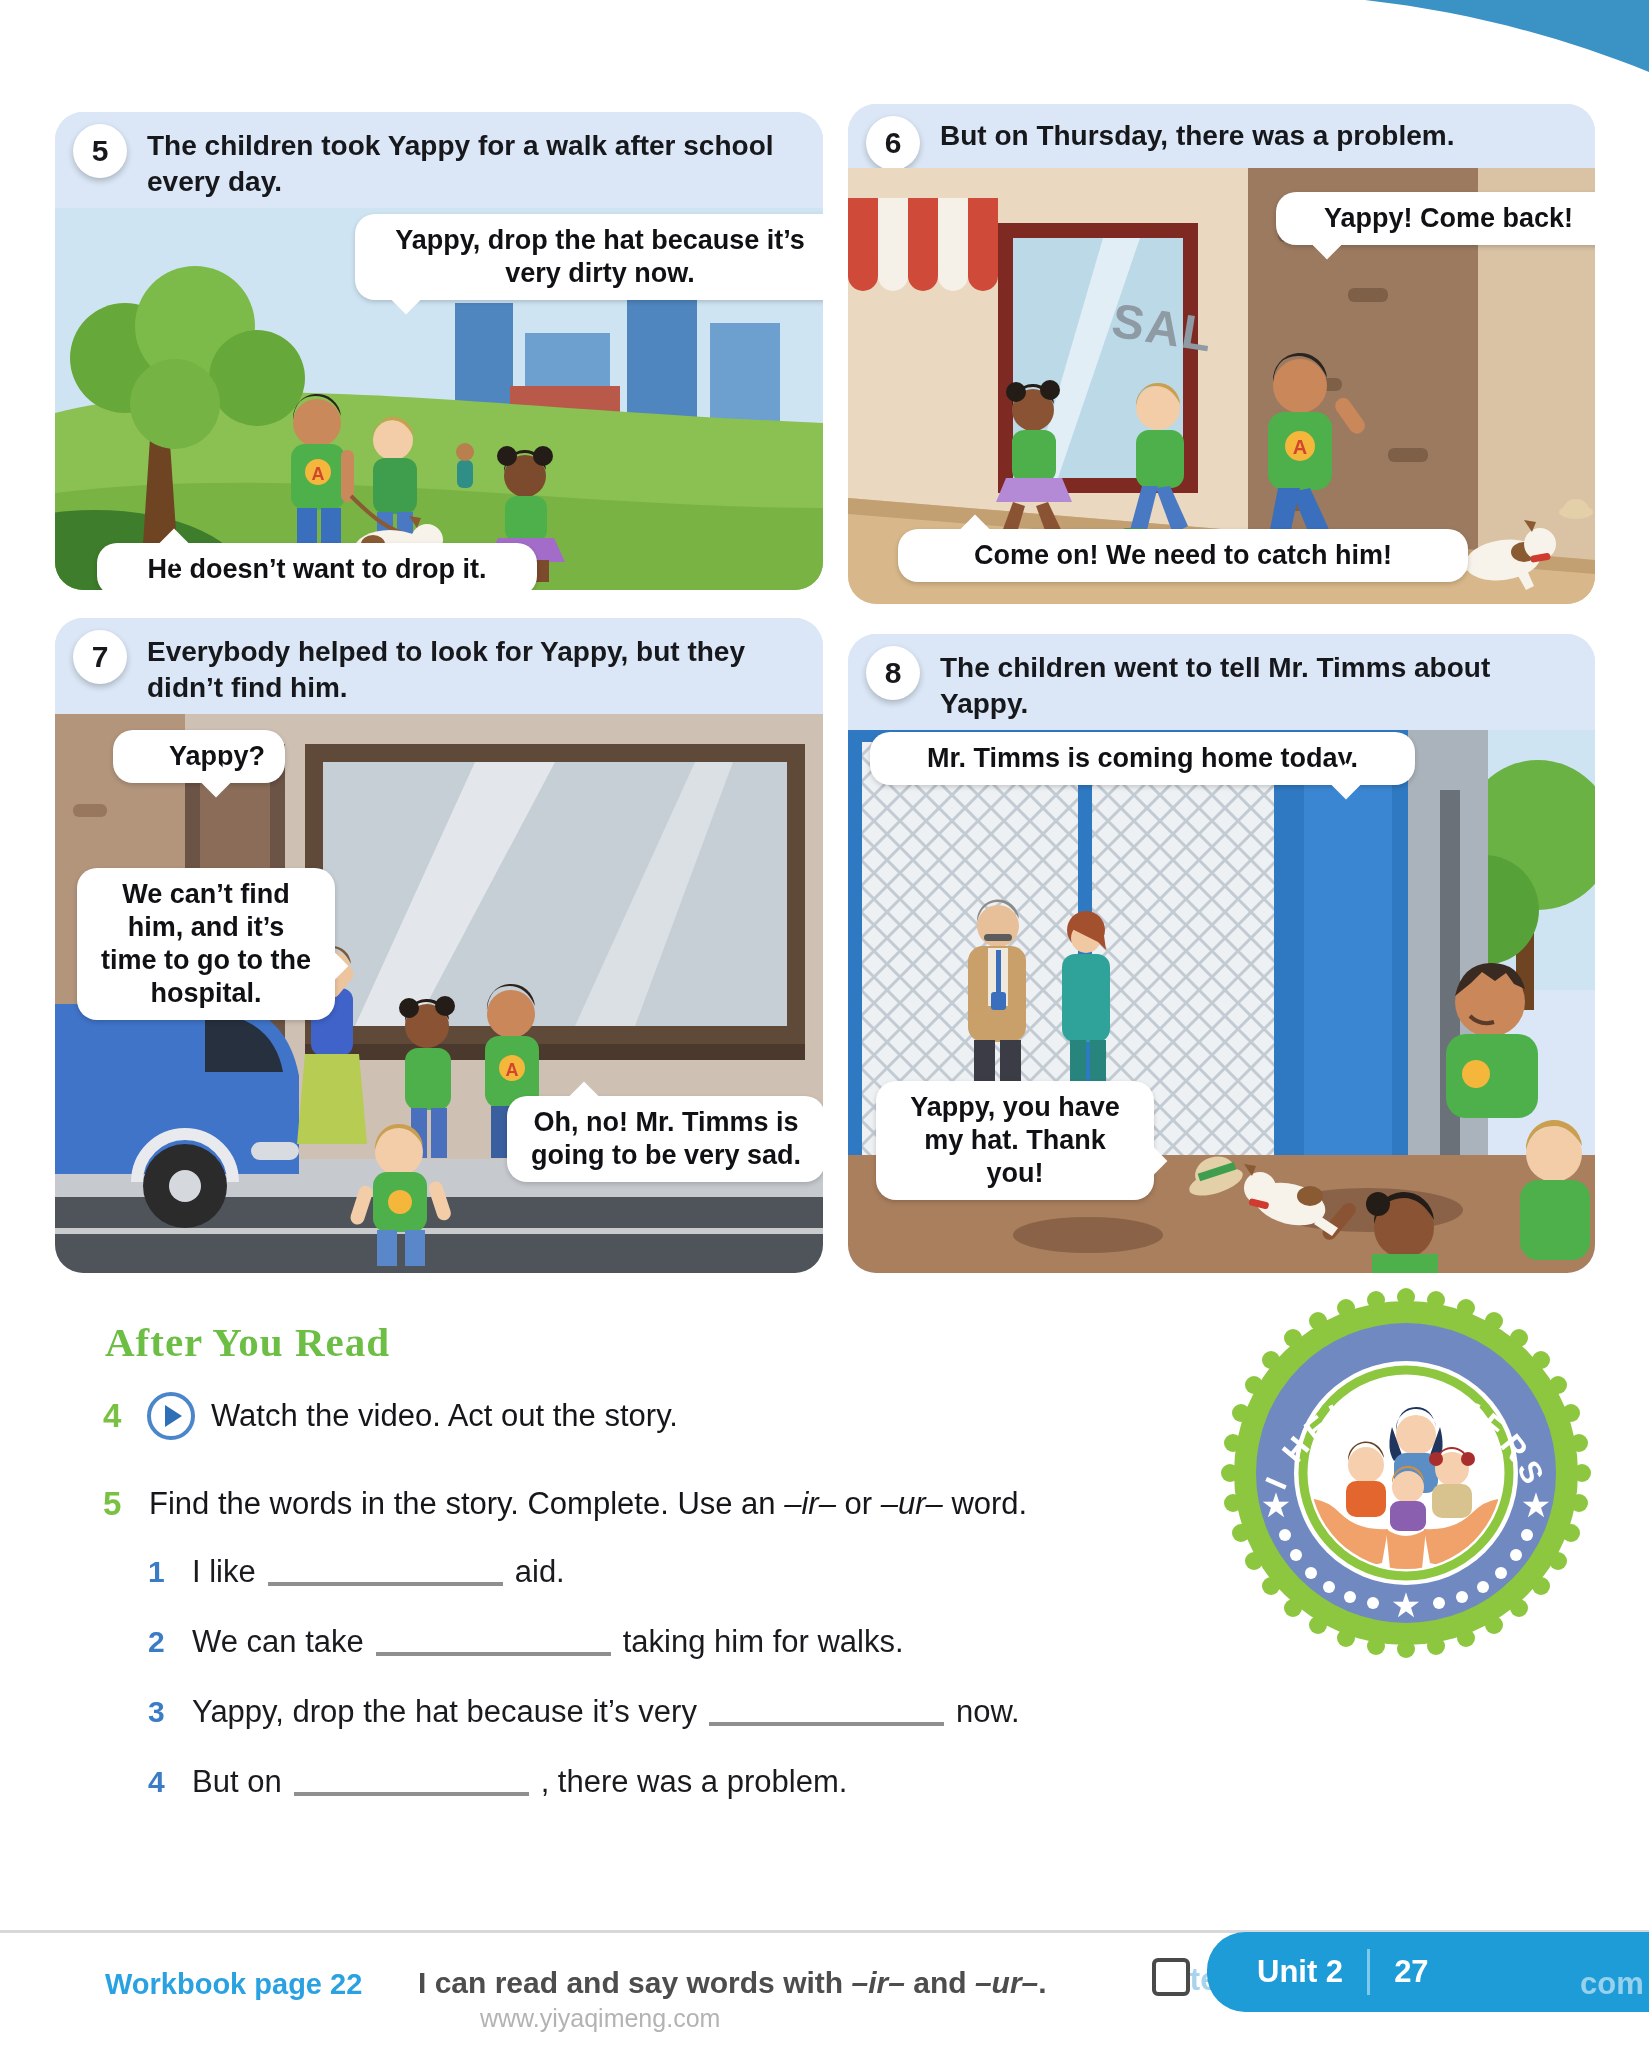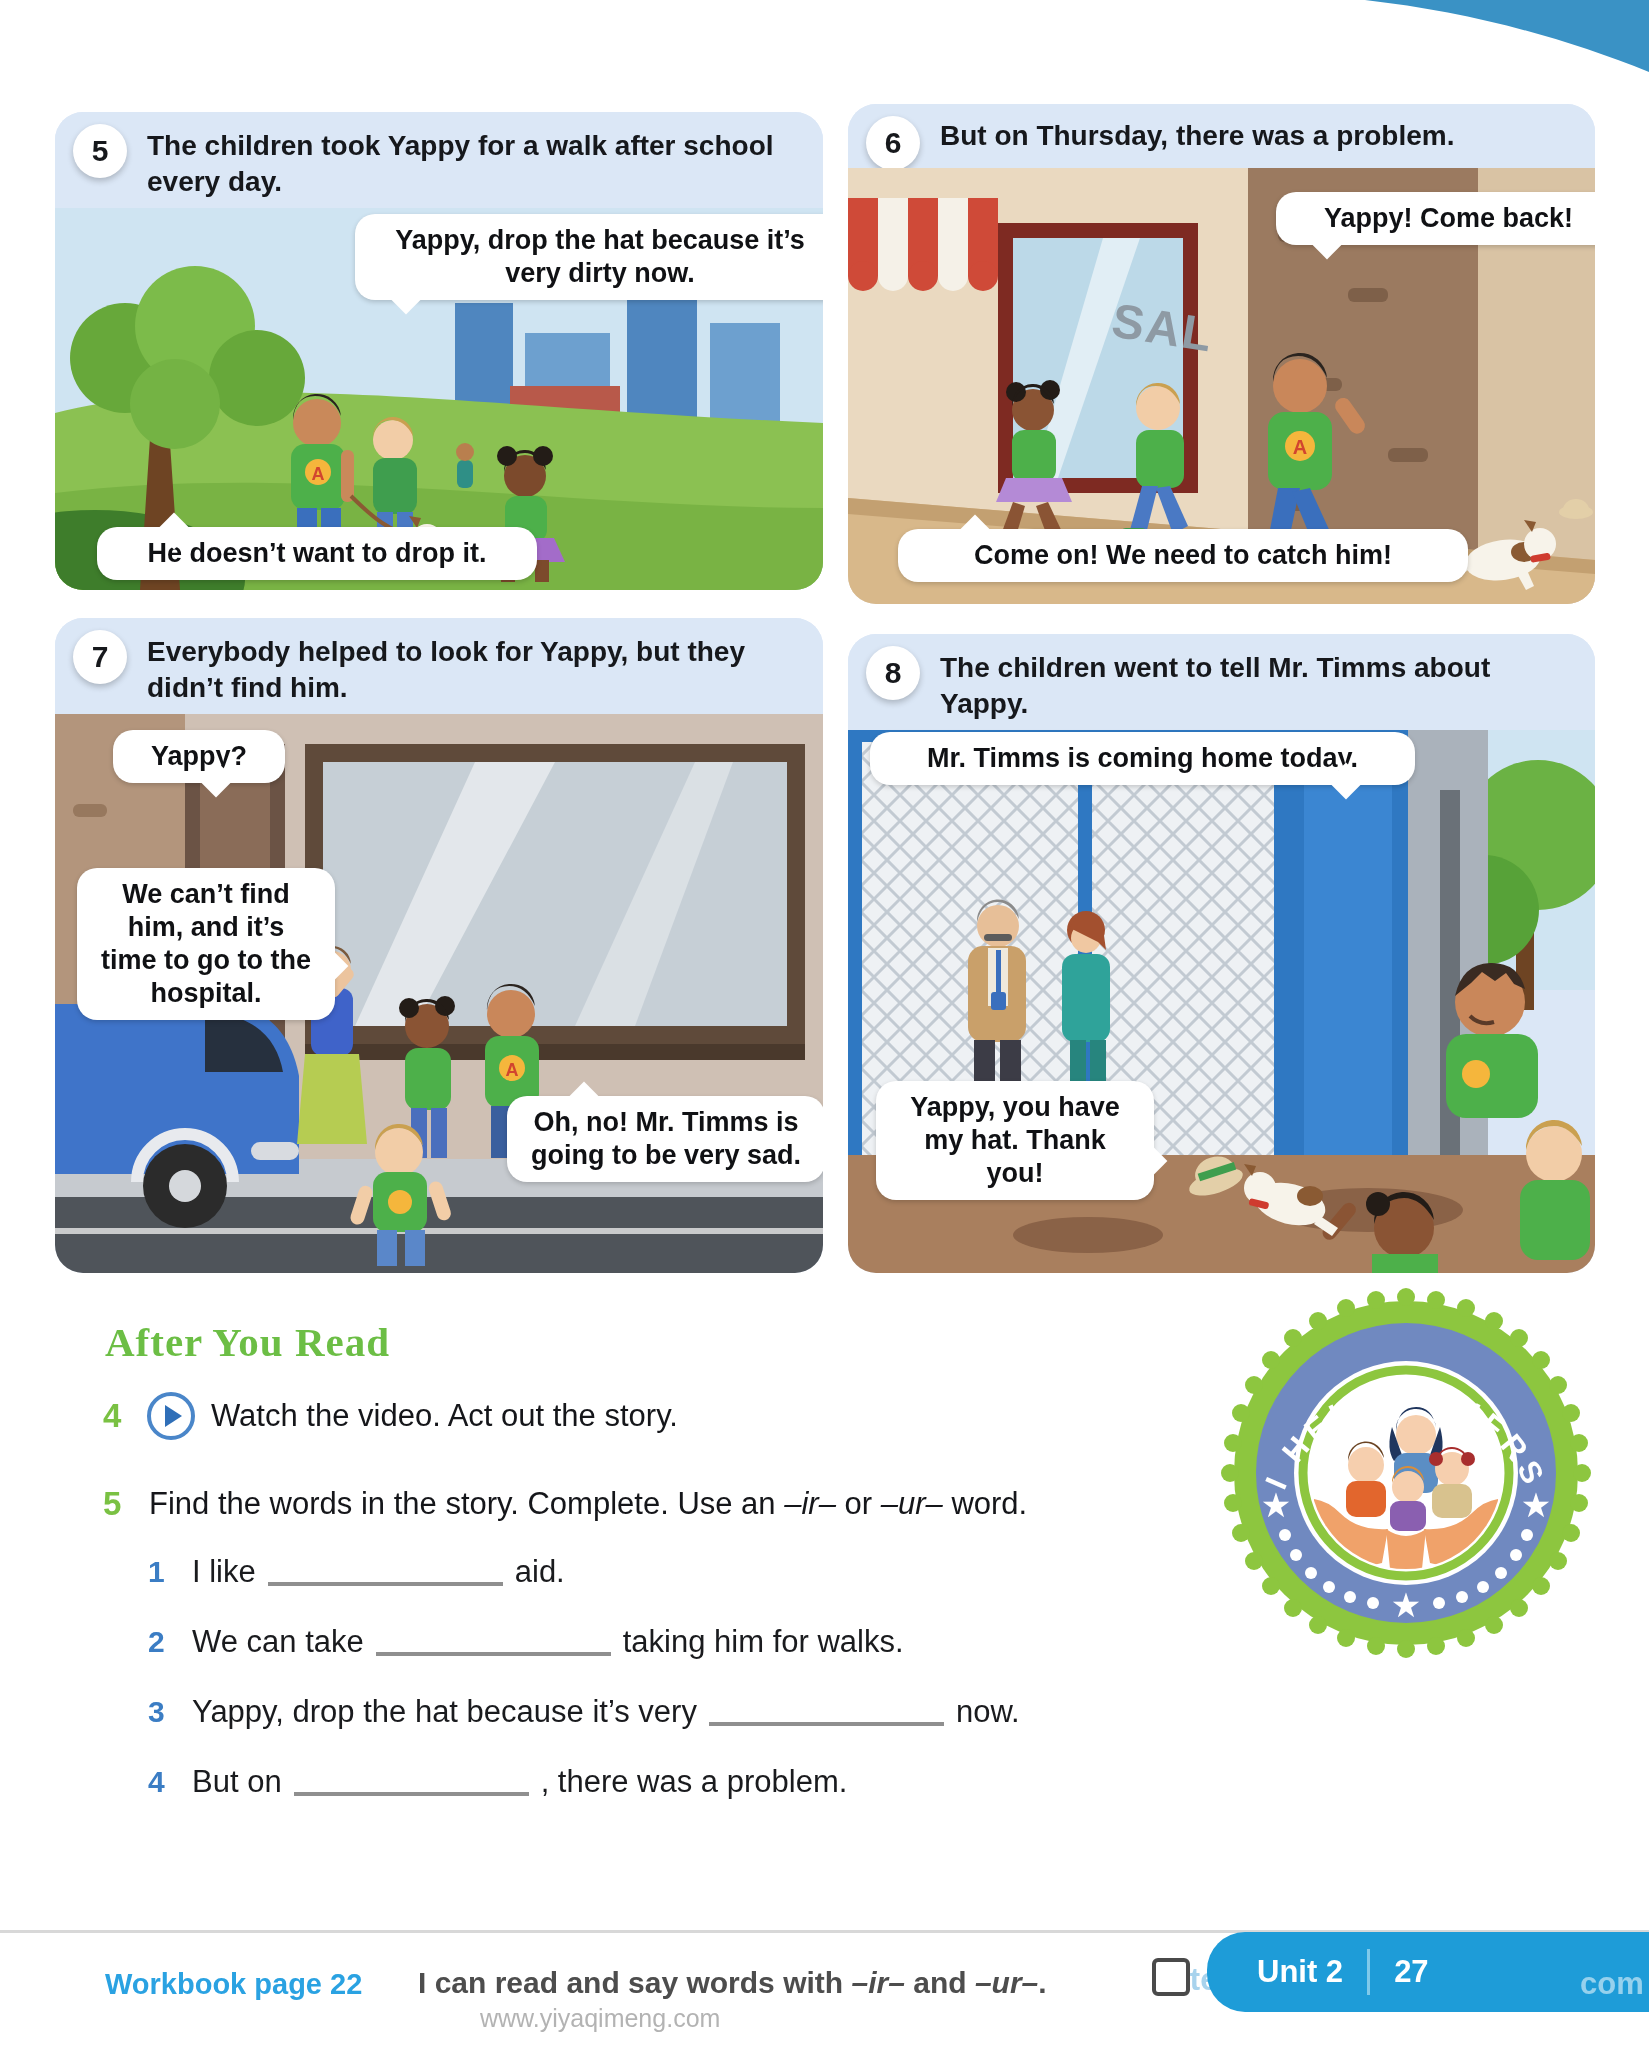--- a/index.html
+++ b/index.html
@@ -35,24 +35,24 @@
     font-size:27px;line-height:1.22;font-weight:600;color:#101114;text-align:center;
     box-shadow:0 2px 5px rgba(0,0,0,.18);
   }
   .bubble::before{content:"";position:absolute;width:26px;height:26px;background:#ffffff;transform:rotate(45deg);}
   .t-bl::before{left:38px;bottom:-9px;}
   .t-br::before{right:56px;bottom:-9px;}
   .t-tl::before{left:64px;top:-9px;}
   .t-r::before{right:-8px;top:56%;}
   
   .b5-1{left:300px;top:102px;width:450px;}
-  .b5-2{left:42px;top:415px;width:400px;text-align:center;}
+  .b5-2{left:42px;top:431px;width:400px;text-align:center;}
   .b6-1{left:428px;top:88px;width:305px;}
   .b6-2{left:50px;top:425px;width:530px;}
-  .b7-1{left:58px;top:112px;width:132px;}
+  .b7-1{left:58px;top:112px;width:132px;text-align:right;}
   .b7-2{left:22px;top:250px;width:218px;}
   .b7-3{left:452px;top:478px;width:278px;}
   .b8-1{left:22px;top:98px;width:505px;}
   .b8-2{left:178px;top:246px;width:336px;}
   .b8-3{left:16px;top:447px;width:238px;margin-left:12px;}
   
   .ayr-head{
     position:absolute;left:105px;top:1318px;font-size:41px;font-weight:800;
     color:#6cbe45;letter-spacing:1px;font-family:Liberation Serif, serif;
   }

